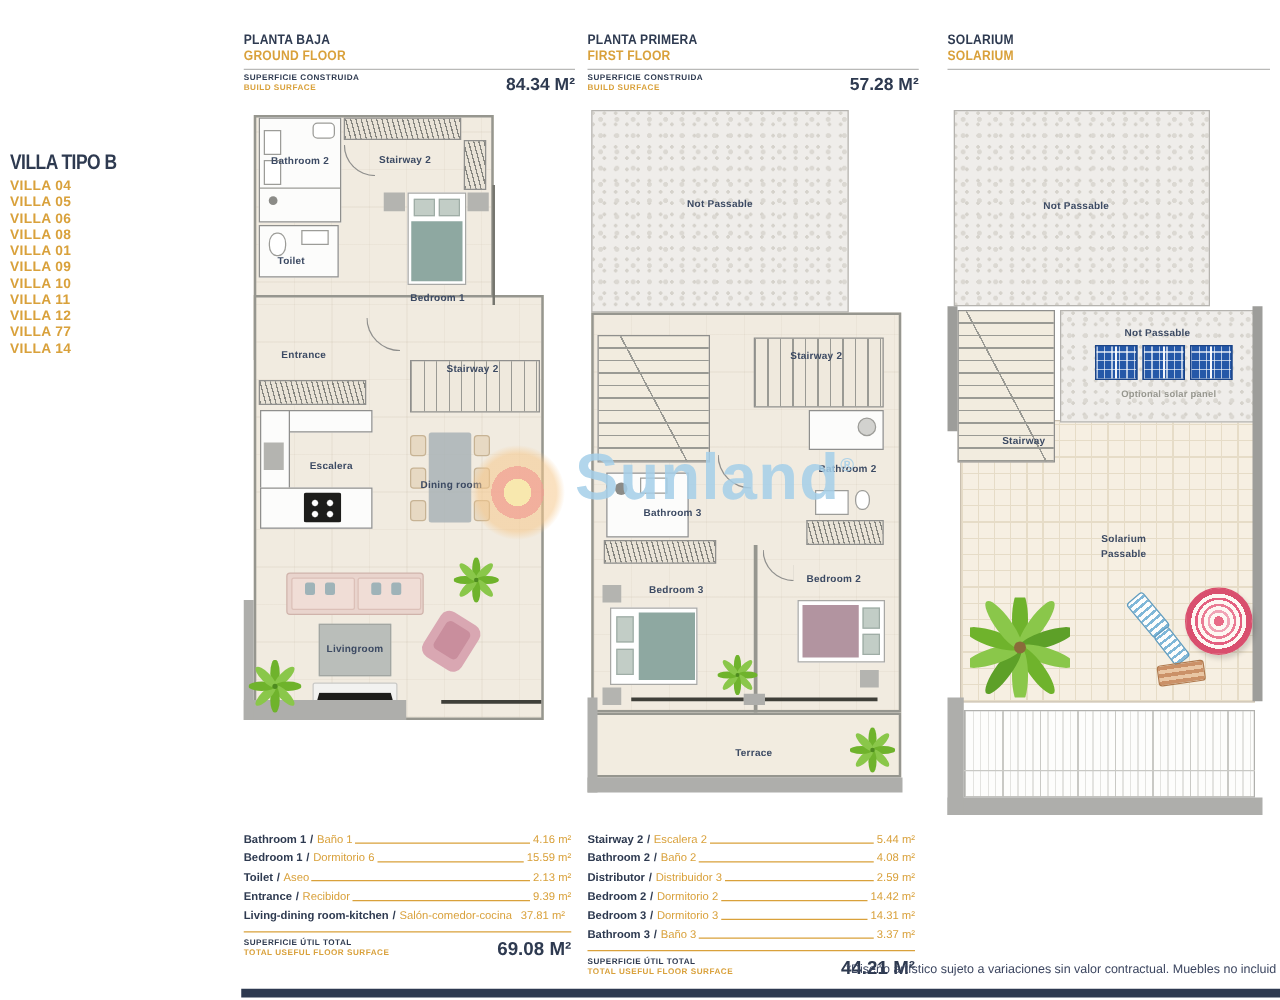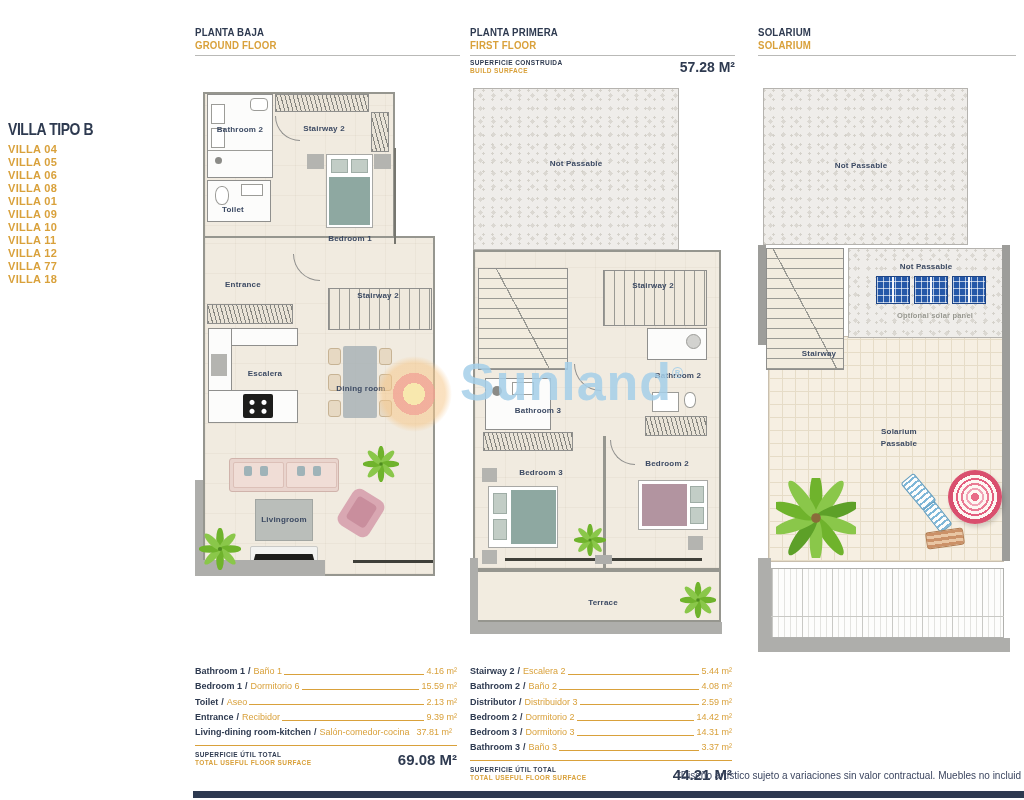--- a/index.html
+++ b/index.html
@@ -106,26 +106,33 @@
   <div class="sb-villa" style="top:143px">VILLA 04</div>
   <div class="sb-villa" style="top:156px">VILLA 05</div>
   <div class="sb-villa" style="top:169px">VILLA 06</div>
   <div class="sb-villa" style="top:182px">VILLA 08</div>
   <div class="sb-villa" style="top:195px">VILLA 01</div>
   <div class="sb-villa" style="top:208px">VILLA 09</div>
   <div class="sb-villa" style="top:221px">VILLA 10</div>
   <div class="sb-villa" style="top:234px">VILLA 11</div>
   <div class="sb-villa" style="top:247px">VILLA 12</div>
   <div class="sb-villa" style="top:260px">VILLA 77</div>
-  <div class="sb-villa" style="top:273px">VILLA 18</div>
+  <div class="sb-villa" style="top:273px">VILLA 14</div>
 
   <div class="plan-header" style="left:195px;width:265px">
     <div class="ph-es">PLANTA BAJA</div>
     <div class="ph-en">GROUND FLOOR</div>
     <div class="ph-rule"></div>
+    <div class="ph-row">
+      <div>
+          <div class="ph-surf-es">SUPERFICIE CONSTRUIDA</div>
+           <div class="ph-surf-en">BUILD SURFACE</div>
+        </div>
+      <div class="ph-area">84.34 M²</div>
+    </div>
   </div>
   <div class="plan-header" style="left:470px;width:265px">
     <div class="ph-es">PLANTA PRIMERA</div>
     <div class="ph-en">FIRST FLOOR</div>
     <div class="ph-rule"></div>
     <div class="ph-row">
       <div>
           <div class="ph-surf-es">SUPERFICIE CONSTRUIDA</div>
            <div class="ph-surf-en">BUILD SURFACE</div>
         </div>

